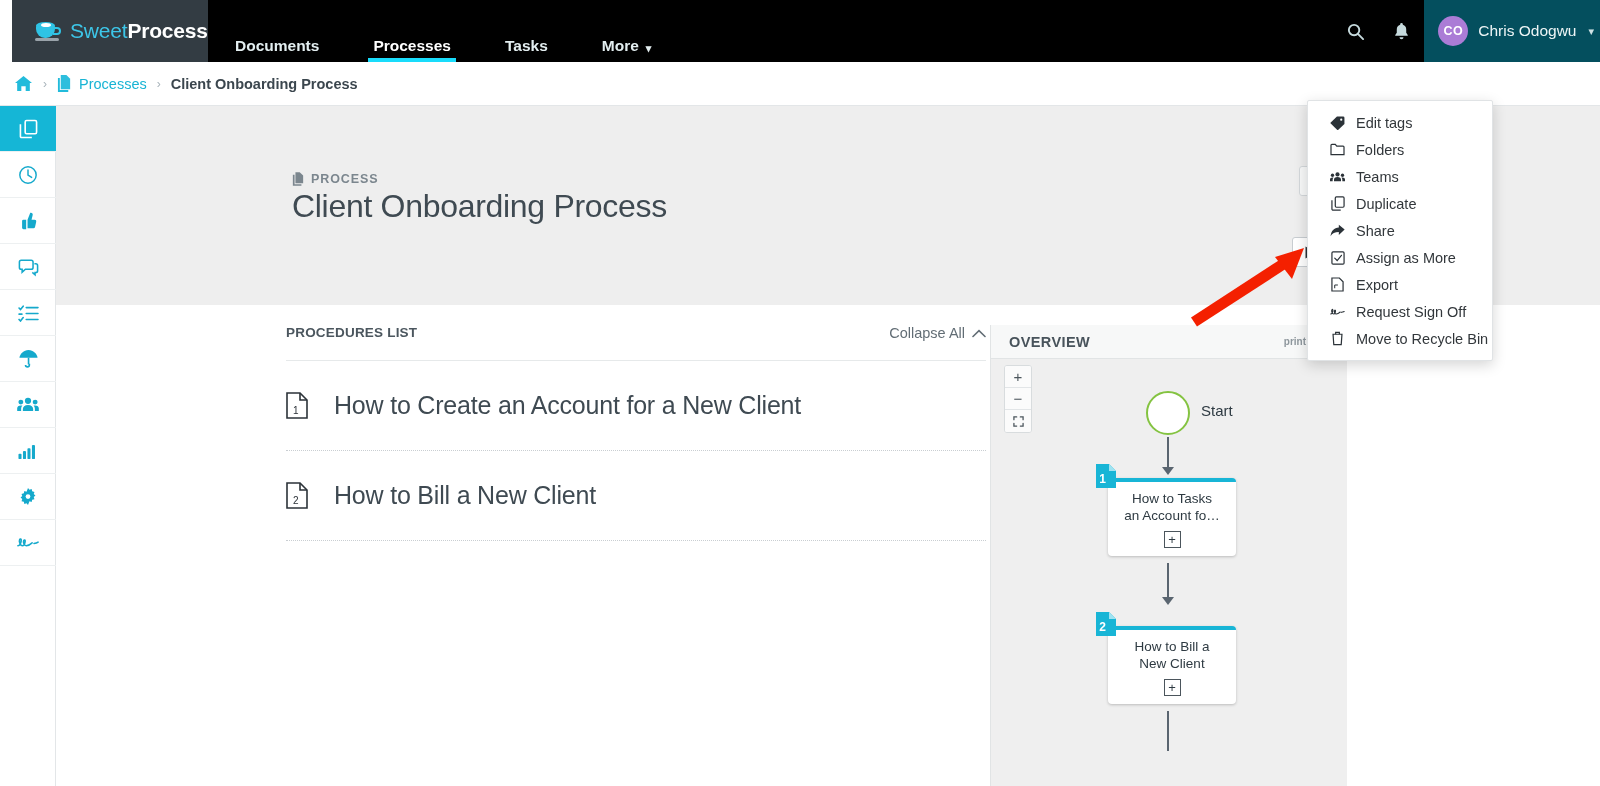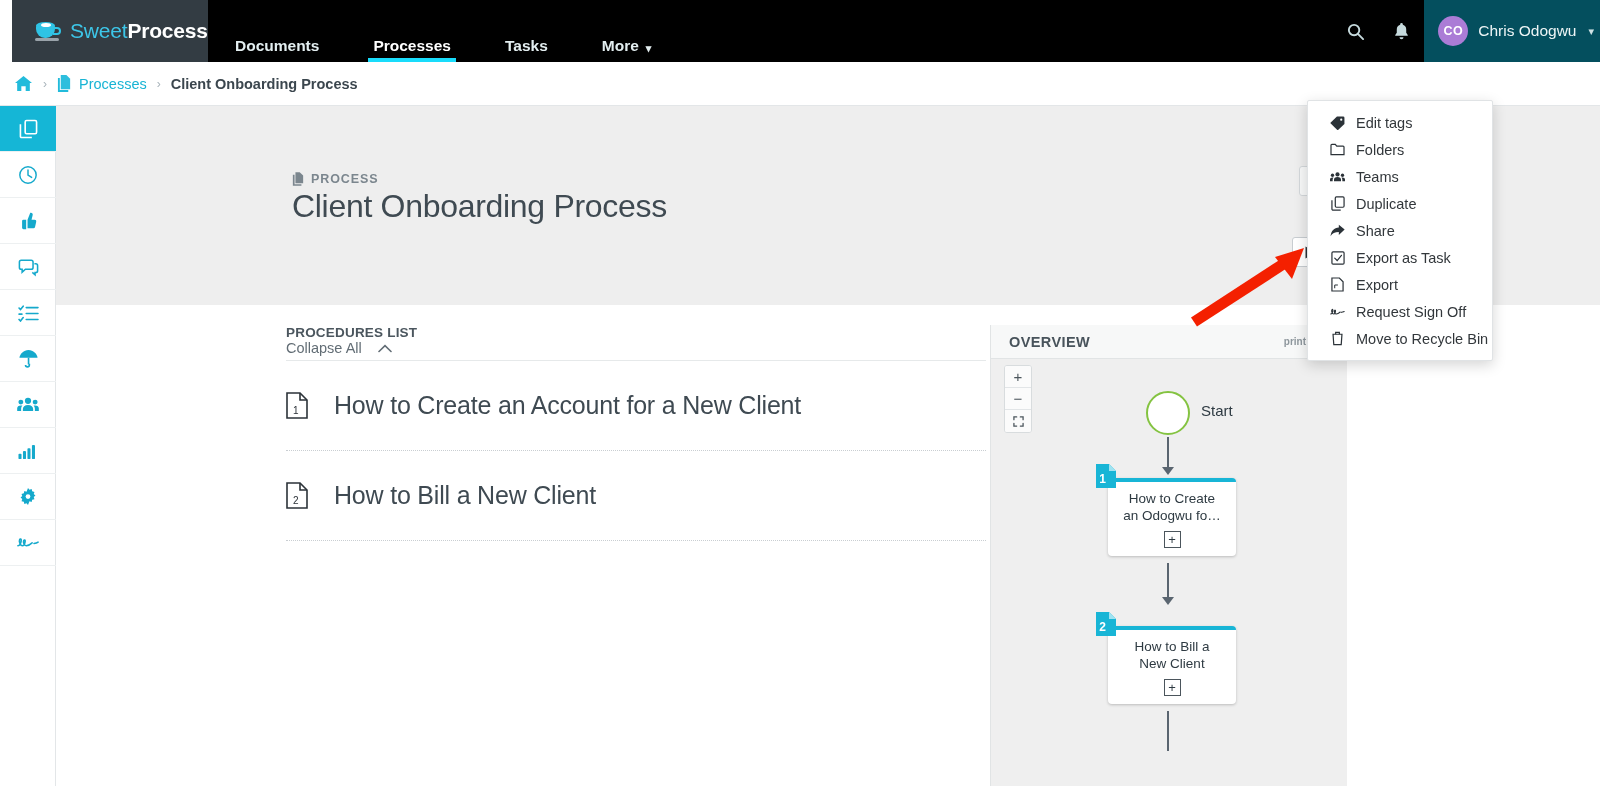--- a/index.html
+++ b/index.html
@@ -153,27 +153,26 @@
 
   
   .proc-panel {
     position: absolute; left: 286px; top: 325px; width: 700px; height: 461px;
     background: #ffffff;
   }
   .proc-head {
     height: 36px; display: flex; align-items: flex-start;
     justify-content: space-between; border-bottom: 1px solid #e6e9ea;
     padding-bottom: 24px;
-    flex-direction: column;
   }
   .proc-head-title {
     font-size: 13.5px; font-weight: 700; color: #4b565e; letter-spacing: 0.2px;
   }
   .collapse-all {
-    display: flex; align-items: center; gap: 16px; color: #626d75;
+    display: flex; align-items: center; gap: 7px; color: #626d75;
     font-size: 14.5px; cursor: pointer; text-align: right;
   }
   .proc-row {
     display: flex; align-items: center; gap: 26px; height: 90px;
     border-bottom: 1px dotted #c9ced2; cursor: pointer;
   }
   .proc-row:first-of-type { margin-top: 22px; }
   .doc-num {
     position: relative; width: 22px; height: 27px; flex: none;
   }
@@ -542,22 +541,22 @@
       <div class="arrowhead" style="left:171px;top:108px;"></div>
 
       <div class="node-card" style="top:119px;">
         <span class="node-badge">
           <svg width="20" height="24" viewBox="0 0 20 24">
             <path d="M0 0h13l7 7v17H0z" fill="#18b5d6"></path>
             <path d="M13 0v7h7z" fill="#9fe3f2"></path>
             <text x="3.2" y="19" font-family="Liberation Sans, sans-serif" font-size="12" font-weight="700" fill="#ffffff">1</text>
           </svg>
         </span>
-        <div class="node-text">How to Create</div>
-        <div class="node-text">an Odogwu fo…</div>
+        <div class="node-text">How to Tasks</div>
+        <div class="node-text">an Account fo…</div>
         <div class="node-plus">+</div>
       </div>
 
       <div class="conn" style="top:204px;height:36px;"></div>
       <div class="arrowhead" style="left:171px;top:238px;"></div>
 
       <div class="node-card" style="top:267px;">
         <span class="node-badge">
           <svg width="20" height="24" viewBox="0 0 20 24">
             <path d="M0 0h13l7 7v17H0z" fill="#18b5d6"></path>
@@ -622,21 +621,21 @@
       </span>
       <span>Share</span>
     </div>
     <div class="menu-item">
       <span class="menu-ico">
         <svg width="14" height="14" viewBox="0 0 15 15" fill="none" stroke="#2b3238" stroke-width="1.3">
           <rect x="1" y="1" width="13" height="13" rx="1.2"></rect>
             <path d="M4 7.6 6.6 10.2 11.2 4.6" stroke-linecap="round"></path>
         </svg>
       </span>
-      <span>Export as Task</span>
+      <span>Assign as More</span>
     </div>
     <div class="menu-item">
       <span class="menu-ico">
         <svg width="13" height="15" viewBox="0 0 14 16" fill="none" stroke="#2b3238" stroke-width="1.3">
           <path d="M1 1h8l4 4v10H1z"></path>
             <path d="M4 8.6h3.4M4 8.6v3.4" stroke-width="1.1"></path>
         </svg>
       </span>
       <span>Export</span>
     </div>

